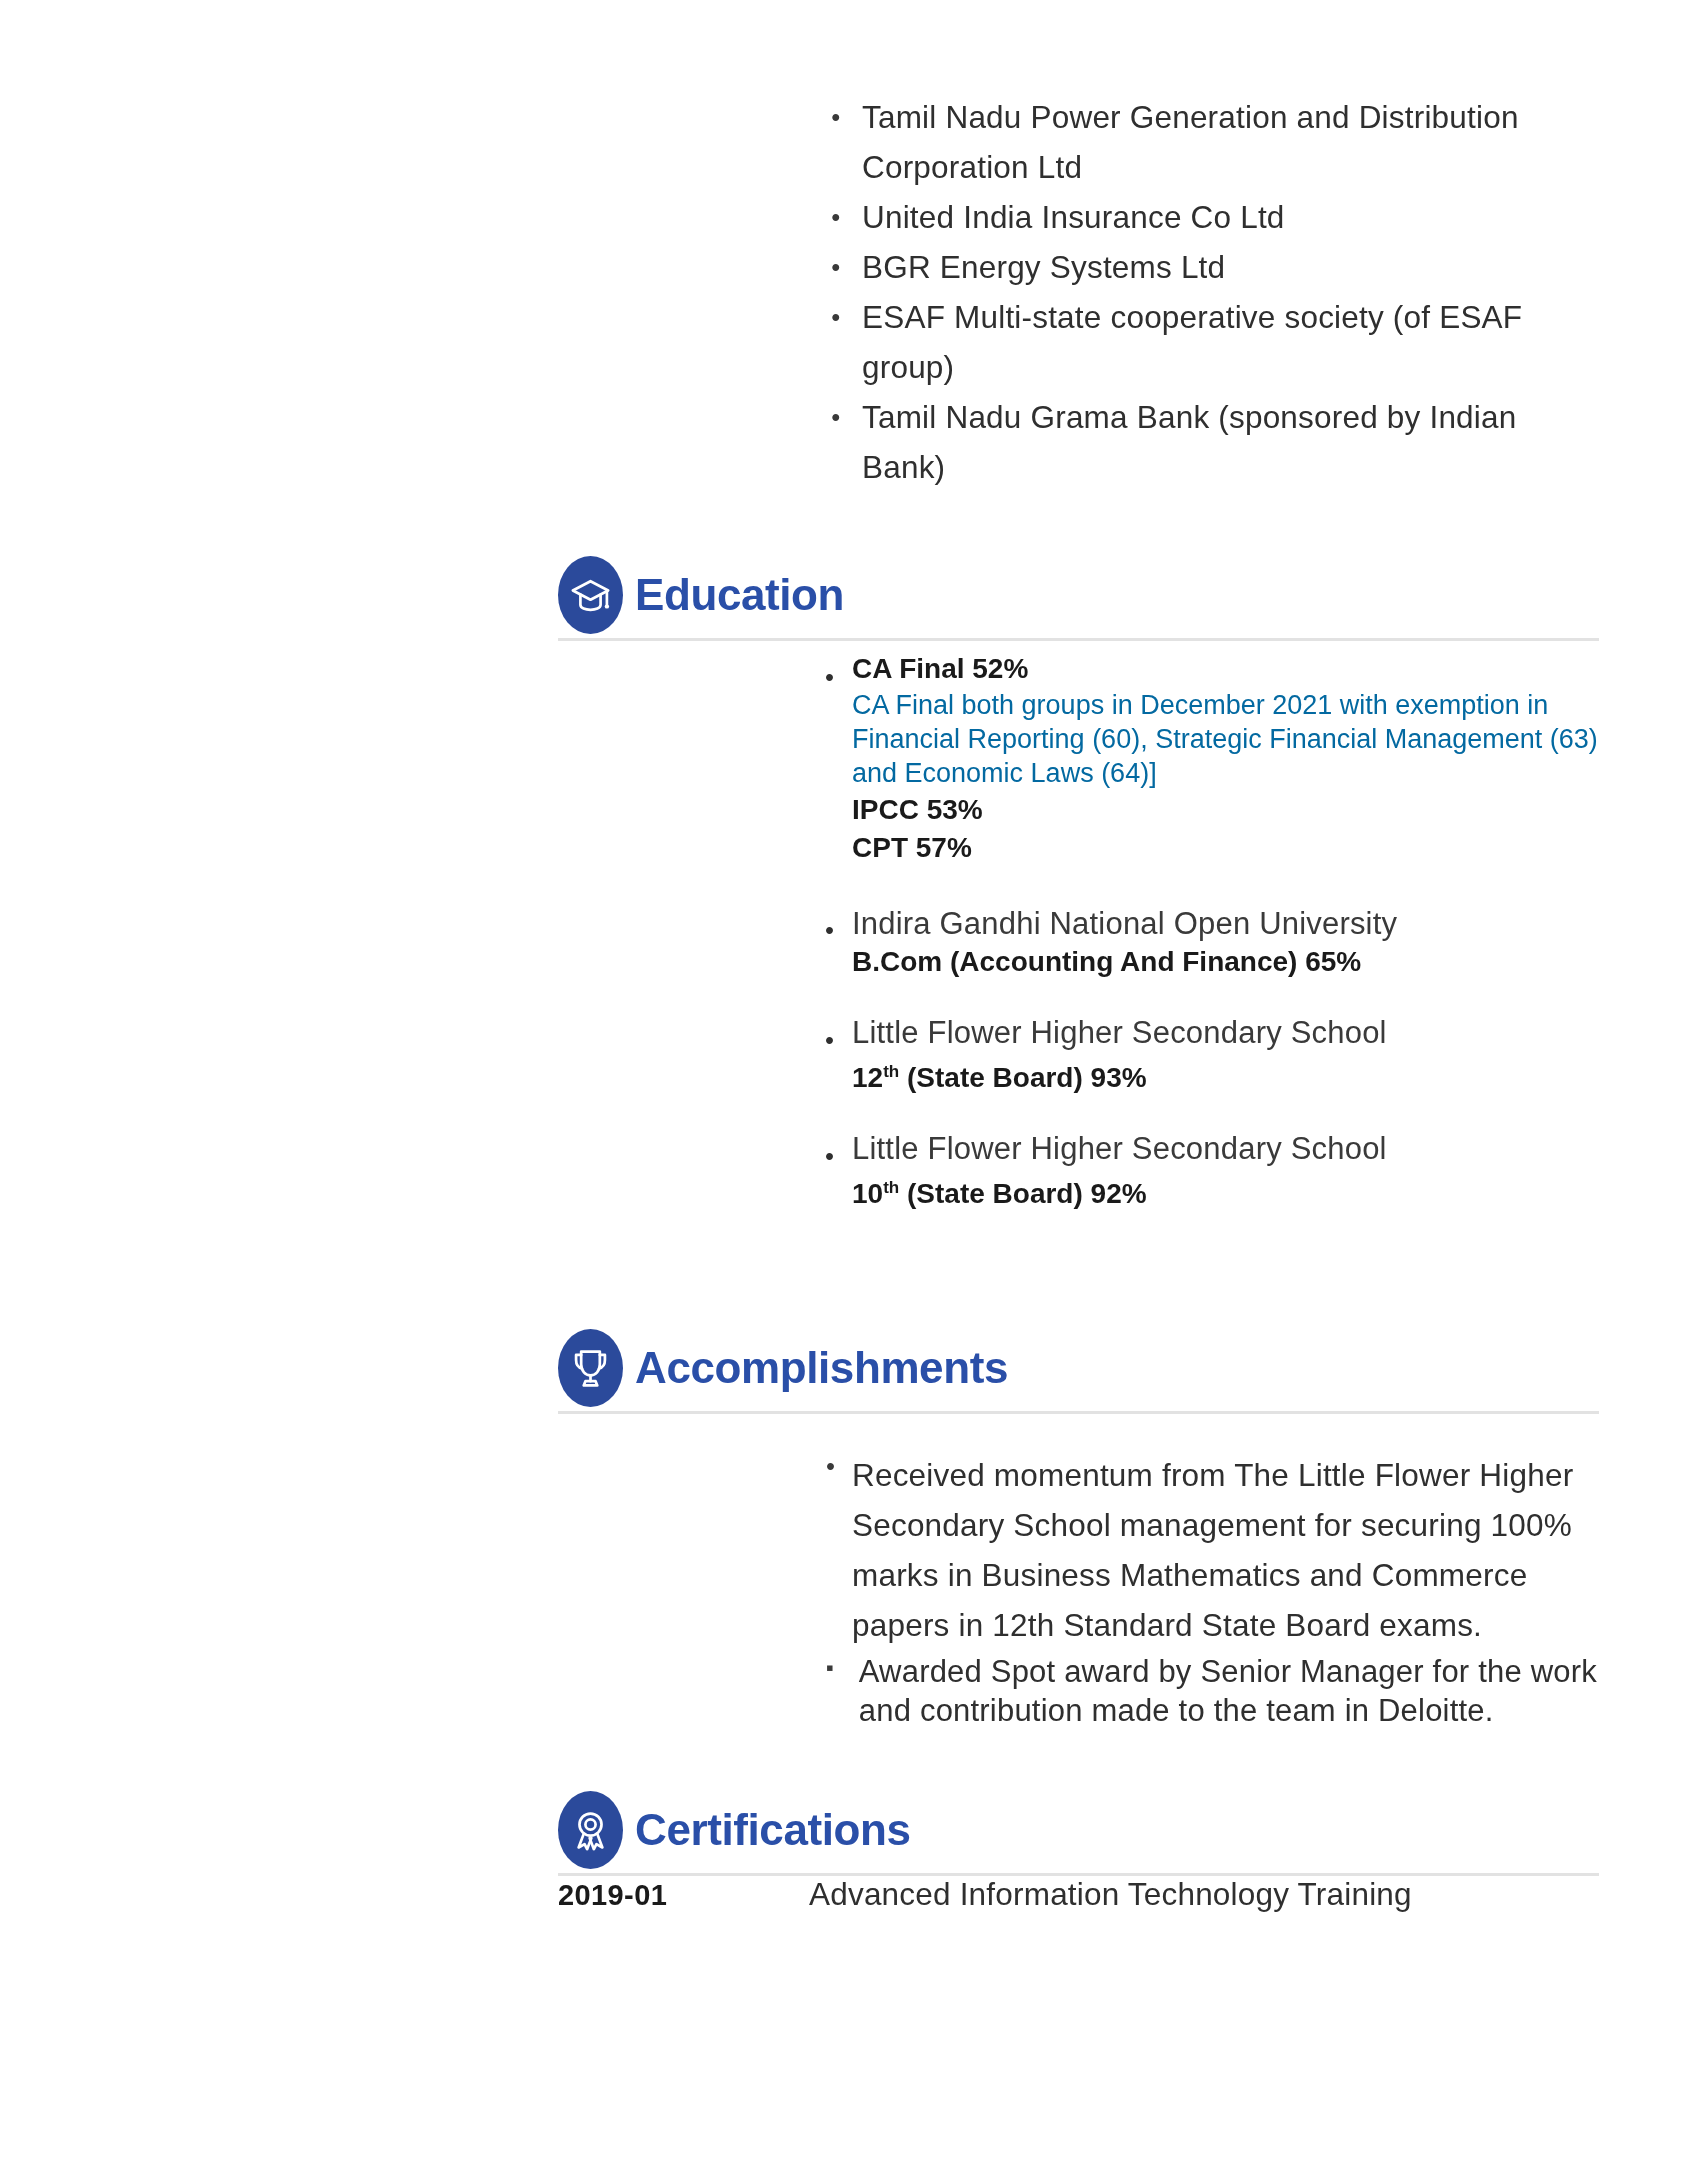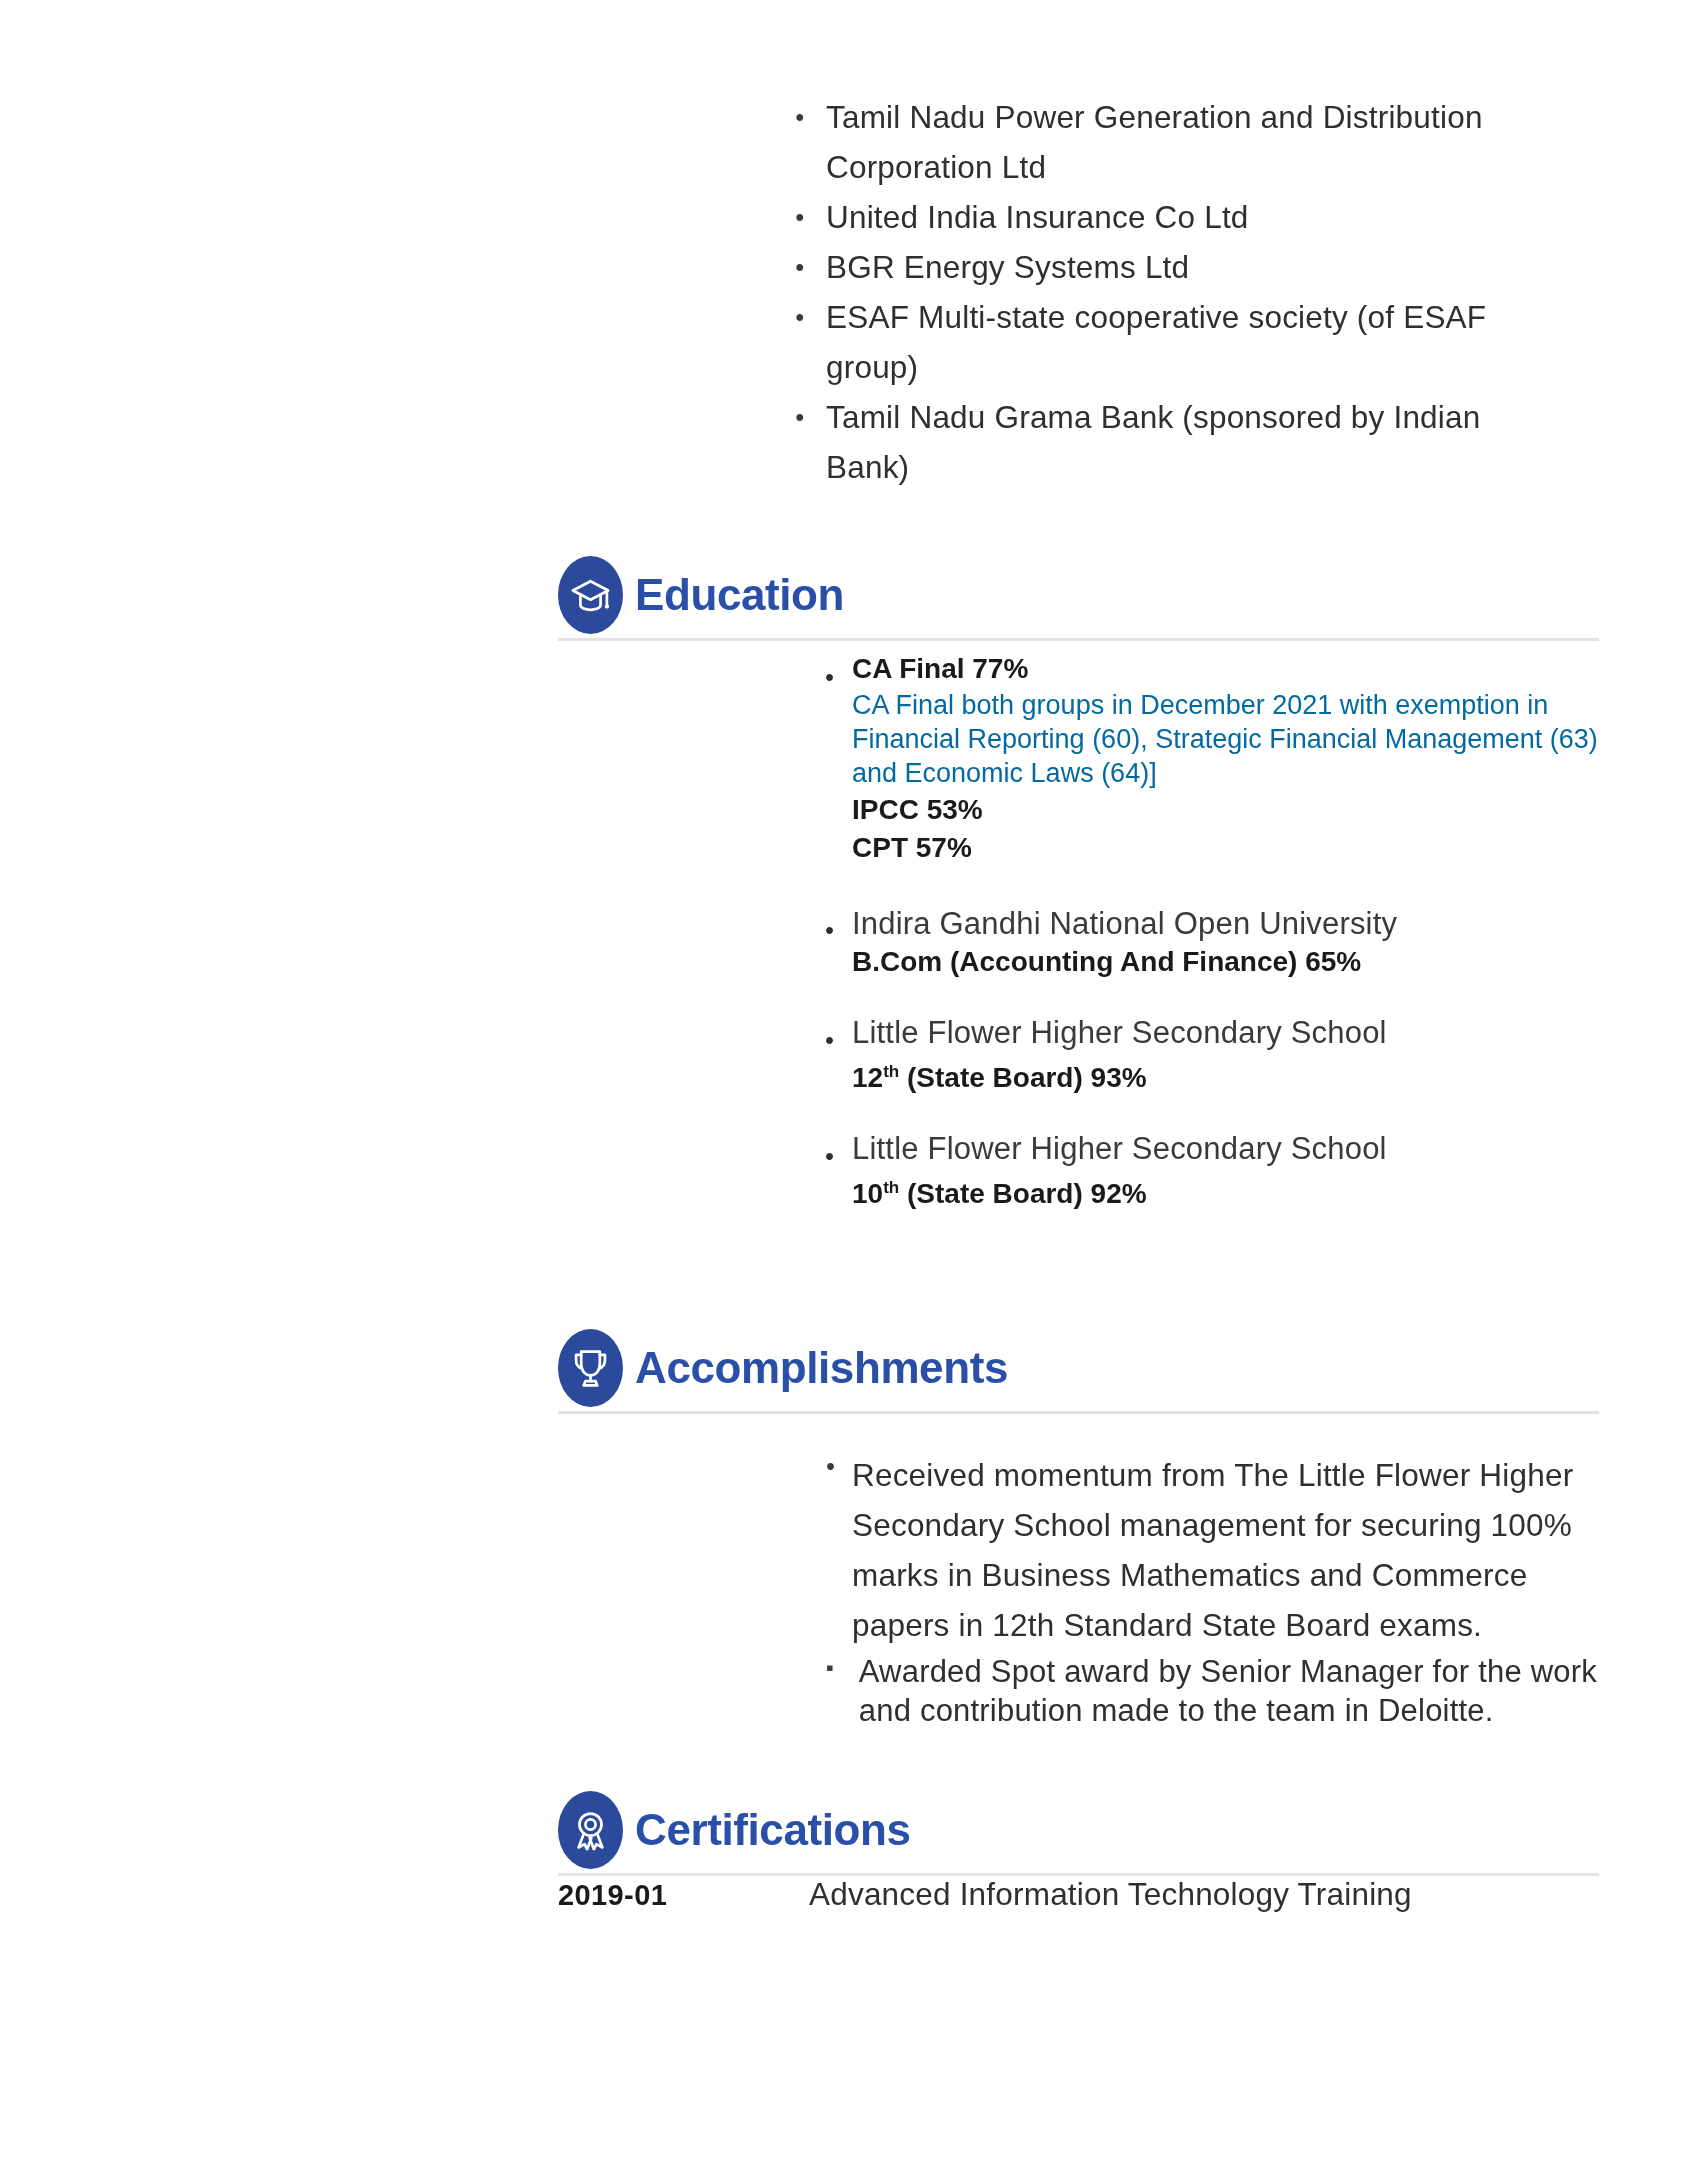--- a/index.html
+++ b/index.html
@@ -16,21 +16,21 @@
     width: 1685px;
     height: 2181px;
     background: #ffffff;
     overflow: hidden;
     box-sizing: border-box;
   }
 
   
   .top-list {
     position: absolute;
-    left: 785px;
+    left: 821px;
     top: 92px;
     width: 784px;
   }
   .top-list .li {
     position: relative;
     padding-left: 41px;
     font-size: 31.5px;
     line-height: 50px;
     color: #2f2f2f;
     font-weight: 300;
@@ -197,21 +197,21 @@
         </svg>
       </div>
       <div class="sec-title">Education</div>
     </div>
     <div class="sec-rule"></div>
 
     <div class="edu-body">
 
       <div class="edu-item">
         <span class="bullet">•</span>
-        <div class="edu-degree">CA Final 77%</div>
+        <div class="edu-degree">CA Final 52%</div>
         <div class="edu-note">CA Final both groups in December 2021 with exemption in Financial Reporting (60), Strategic Financial Management (63) and Economic Laws (64)]</div>
         <div class="edu-degree">IPCC 53%</div>
         <div class="edu-degree">CPT 57%</div>
       </div>
 
       <div class="edu-item" style="margin-top:39px;">
         <span class="bullet">•</span>
         <div class="edu-school">Indira Gandhi National Open University</div>
         <div class="edu-degree">B.Com (Accounting And Finance) 65%</div>
       </div>

